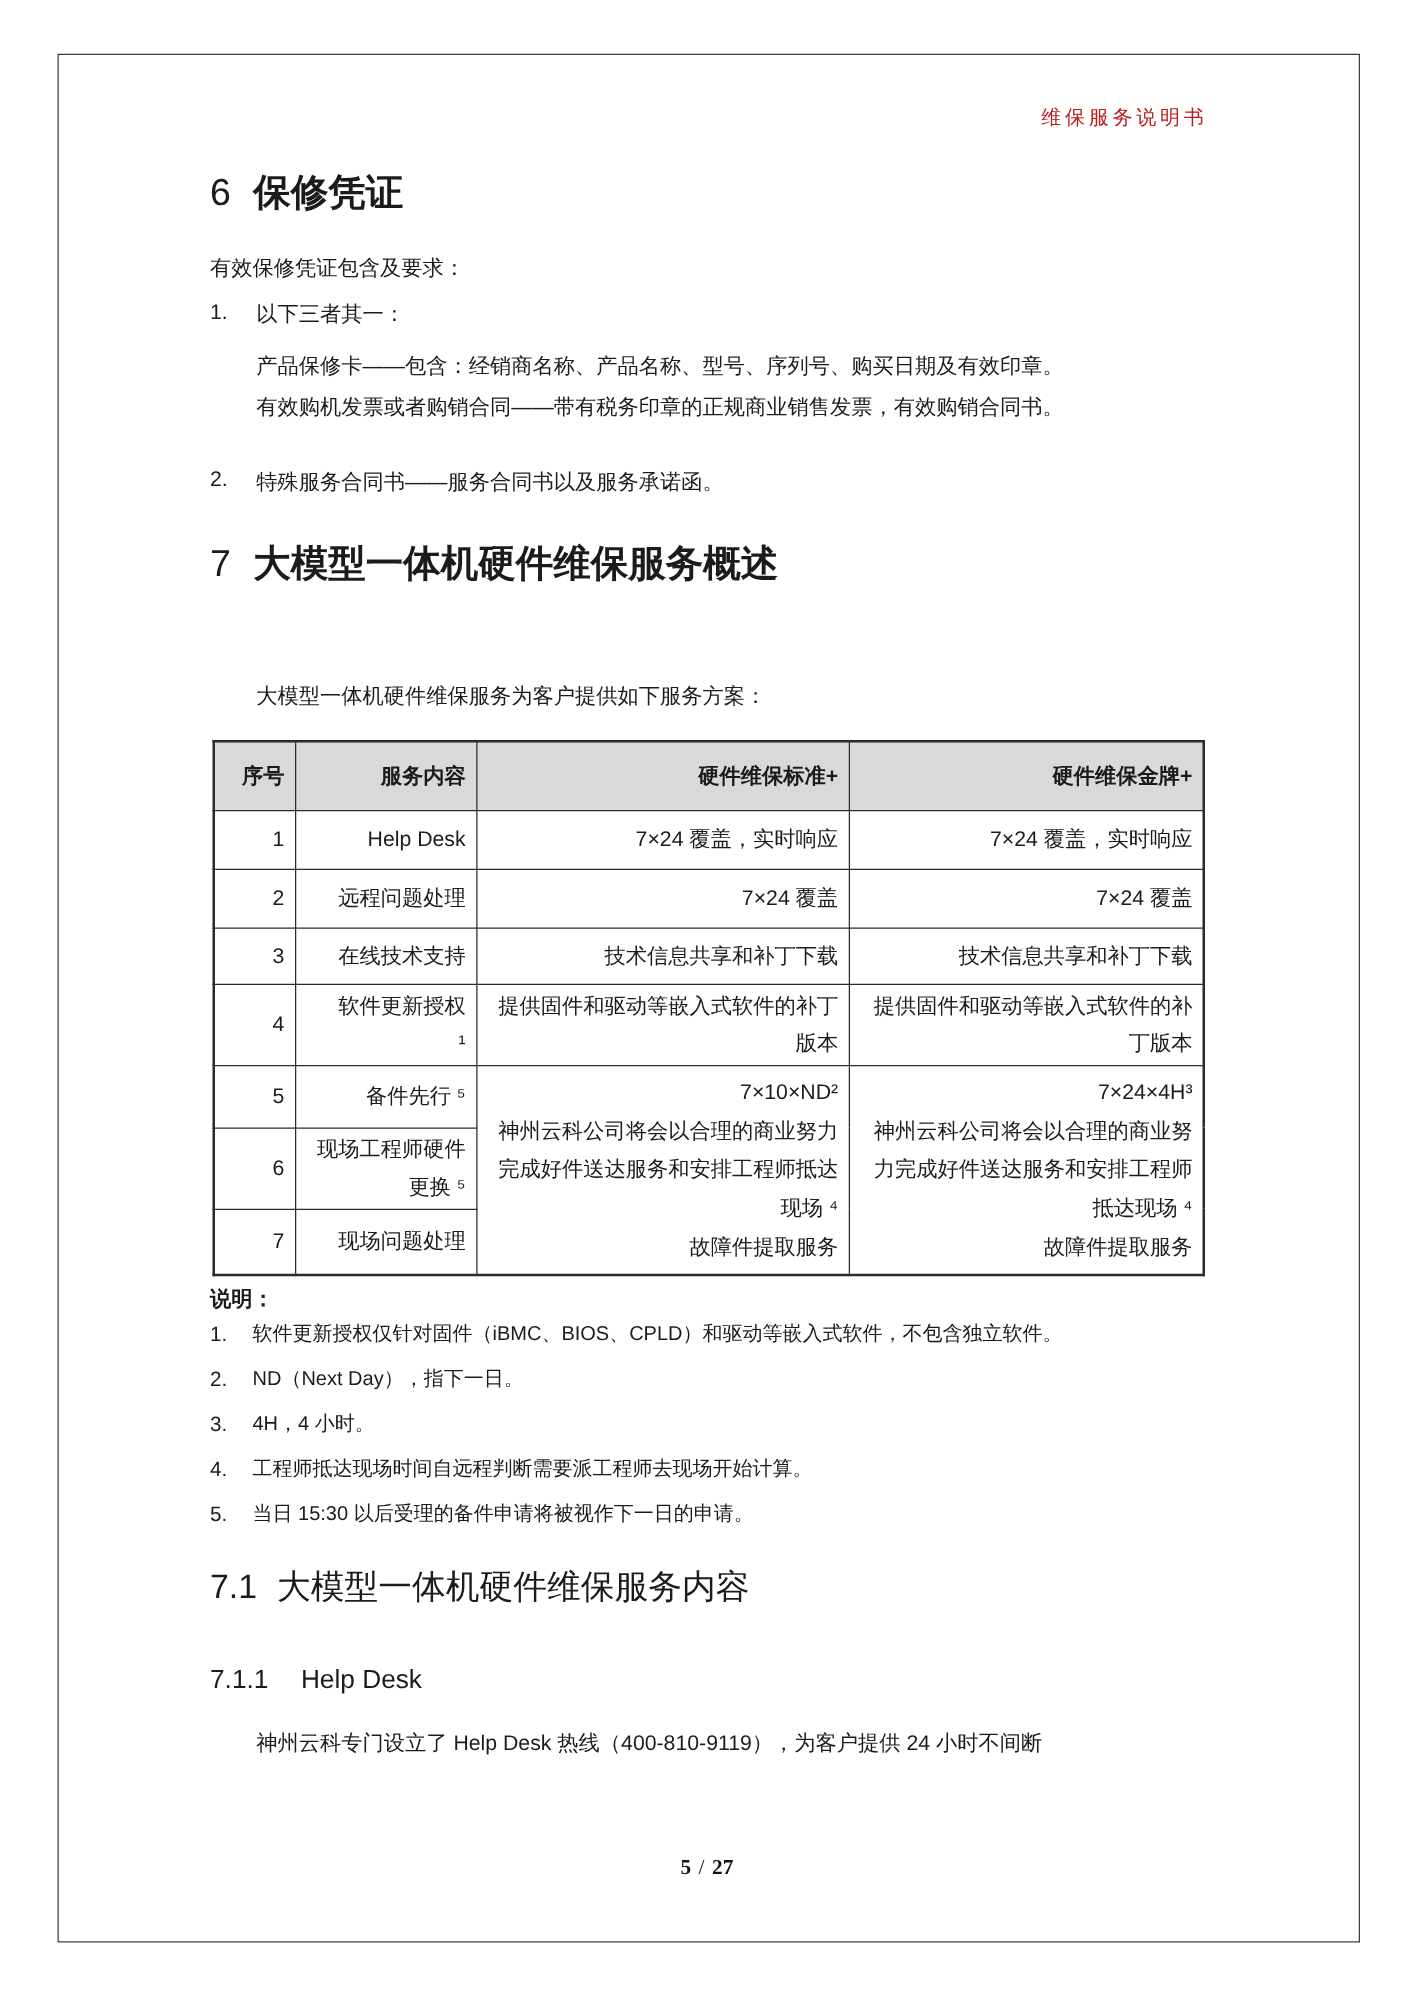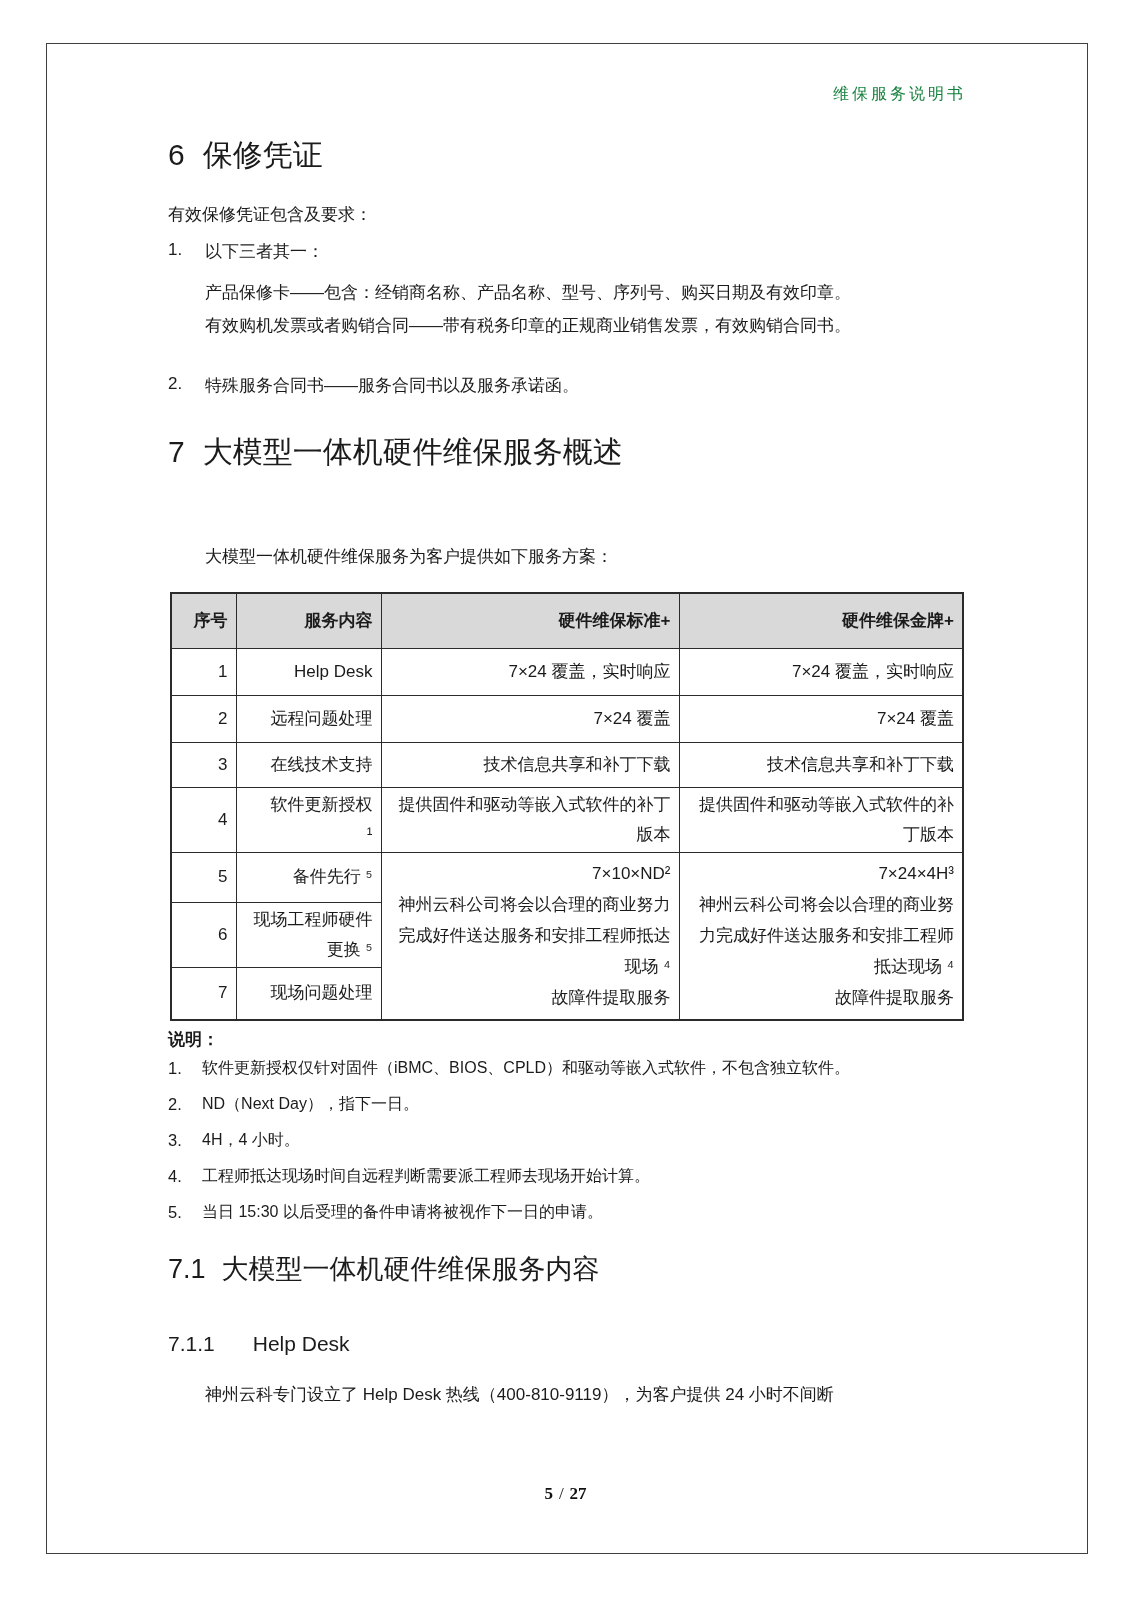--- a/index.html
+++ b/index.html
@@ -11,39 +11,39 @@
     color:#1b1b1b;
     overflow:hidden;
   }
   .frame{
     position:absolute;left:46px;top:43px;width:1040px;height:1509px;
     border:1px solid #3f3f3f;
   }
   .doc-header{
     position:absolute;top:84px;right:165px;
     font-family:"Liberation Serif","DejaVu Serif",serif;
-    font-size:16px;letter-spacing:3px;color:#15803d;
+    font-size:16px;letter-spacing:3px;color:#b91c1c;
   }
   .h1{
     position:absolute;left:168px;
     font-size:30px;line-height:38px;white-space:nowrap;
   }
   .h1 .num{font-weight:500;margin-right:18px;}
-  .h1 .ttl{font-weight:400;}
+  .h1 .ttl{font-weight:700;}
   .h2{
     position:absolute;left:168px;
     font-size:27px;line-height:34px;white-space:nowrap;
   }
   .h2 .num{font-weight:500;margin-right:16px;}
   .h2 .ttl{font-weight:400;}
   .h3{
     position:absolute;left:168px;
     font-size:21px;line-height:28px;white-space:nowrap;font-weight:400;
   }
-  .h3 .num{margin-right:38px;}
+  .h3 .num{margin-right:26px;}
   .body-text{font-size:17px;line-height:33px;}
   .p-block{position:absolute;left:168px;width:778px;}
   .indent{left:205px;width:741px;}
   .li{position:absolute;left:168px;width:778px;display:flex;}
   .li .num{flex:0 0 37px;font-size:17px;}
   .li .txt{flex:1;font-size:17px;}
   .sub-lines div{font-size:17px;line-height:33px;text-align:justify;}
   table.svc{
     position:absolute;left:170px;top:592px;
     border-collapse:collapse;table-layout:fixed;

